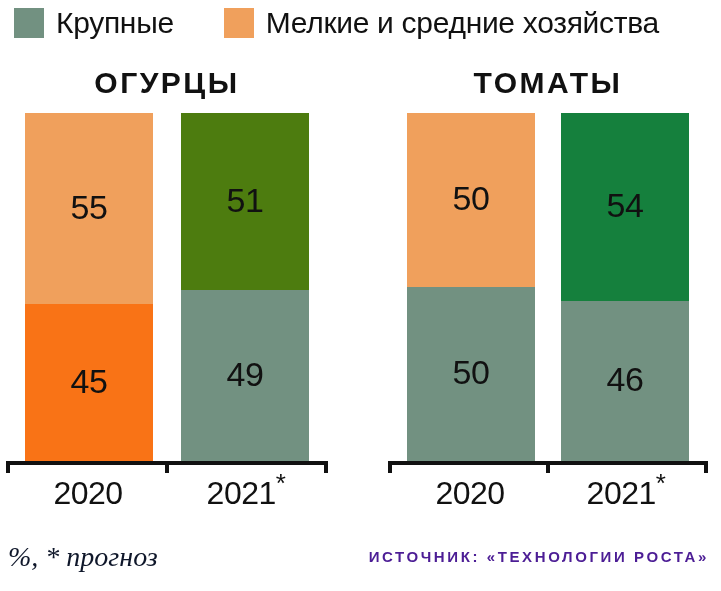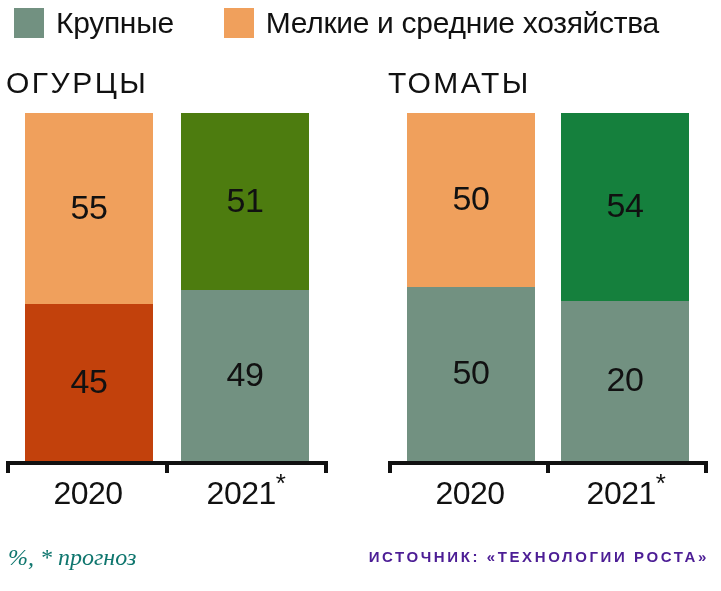--- a/index.html
+++ b/index.html
@@ -47,27 +47,28 @@
 
   
   .panel {
     position: absolute;
     top: 66px;
   }
   #panel-cucumbers { left: 6px;  width: 322px; }
   #panel-tomatoes  { left: 388px; width: 320px; }
 
   .panel-title {
-    text-align: left;
+    text-align: center;
     font-size: 30px;
     line-height: 34px;
     letter-spacing: 2.5px;
     font-family: "Liberation Sans", sans-serif;
     color: #111111;
     white-space: nowrap;
+    font-weight: bold;
   }
 
   .plot {
     position: relative;
     height: 348px;
     margin-top: 13px;
   }
 
   .bars {
     position: absolute;
@@ -149,23 +150,23 @@
     line-height: 0;
   }
 
   
   #footnote {
     position: absolute;
     left: 8px;
     top: 541px;
     font-family: "Liberation Serif", serif;
     font-style: italic;
-    font-size: 24px;
+    font-size: 28px;
     line-height: 32px;
-    color: #0f766e;
+    color: #0f172a;
     white-space: nowrap;
   }
   #source {
     position: absolute;
     right: 12px;
     top: 548px;
     font-family: "Liberation Sans", sans-serif;
     font-weight: bold;
     font-size: 15px;
     line-height: 18px;
@@ -191,21 +192,21 @@
 <div class="panel" id="panel-cucumbers">
   <div class="panel-title">ОГУРЦЫ</div>
 
   <div class="plot">
     <div class="bars">
 
       <div class="bar">
         <div class="seg" style="background:#f0a05c; height:55%">
           <span class="seg-label">55</span>
         </div>
-        <div class="seg" style="background:#c2410c; height:45%">
+        <div class="seg" style="background:#f97316; height:45%">
           <span class="seg-label">45</span>
         </div>
       </div>
 
       <div class="bar">
         <div class="seg" style="background:#4d7c0f; height:51%">
           <span class="seg-label">51</span>
         </div>
         <div class="seg" style="background:#729181; height:49%">
           <span class="seg-label">49</span>
@@ -241,21 +242,21 @@
         <div class="seg" style="background:#729181; height:50%">
           <span class="seg-label">50</span>
         </div>
       </div>
 
       <div class="bar">
         <div class="seg" style="background:#15803d; height:54%">
           <span class="seg-label">54</span>
         </div>
         <div class="seg" style="background:#729181; height:46%">
-          <span class="seg-label">20</span>
+          <span class="seg-label">46</span>
         </div>
       </div>
 
     </div>
   </div>
 
   <div class="axis">
     <div class="axis-line"></div>
     <div class="tick tick-left"></div>
     <div class="tick tick-mid"></div>

